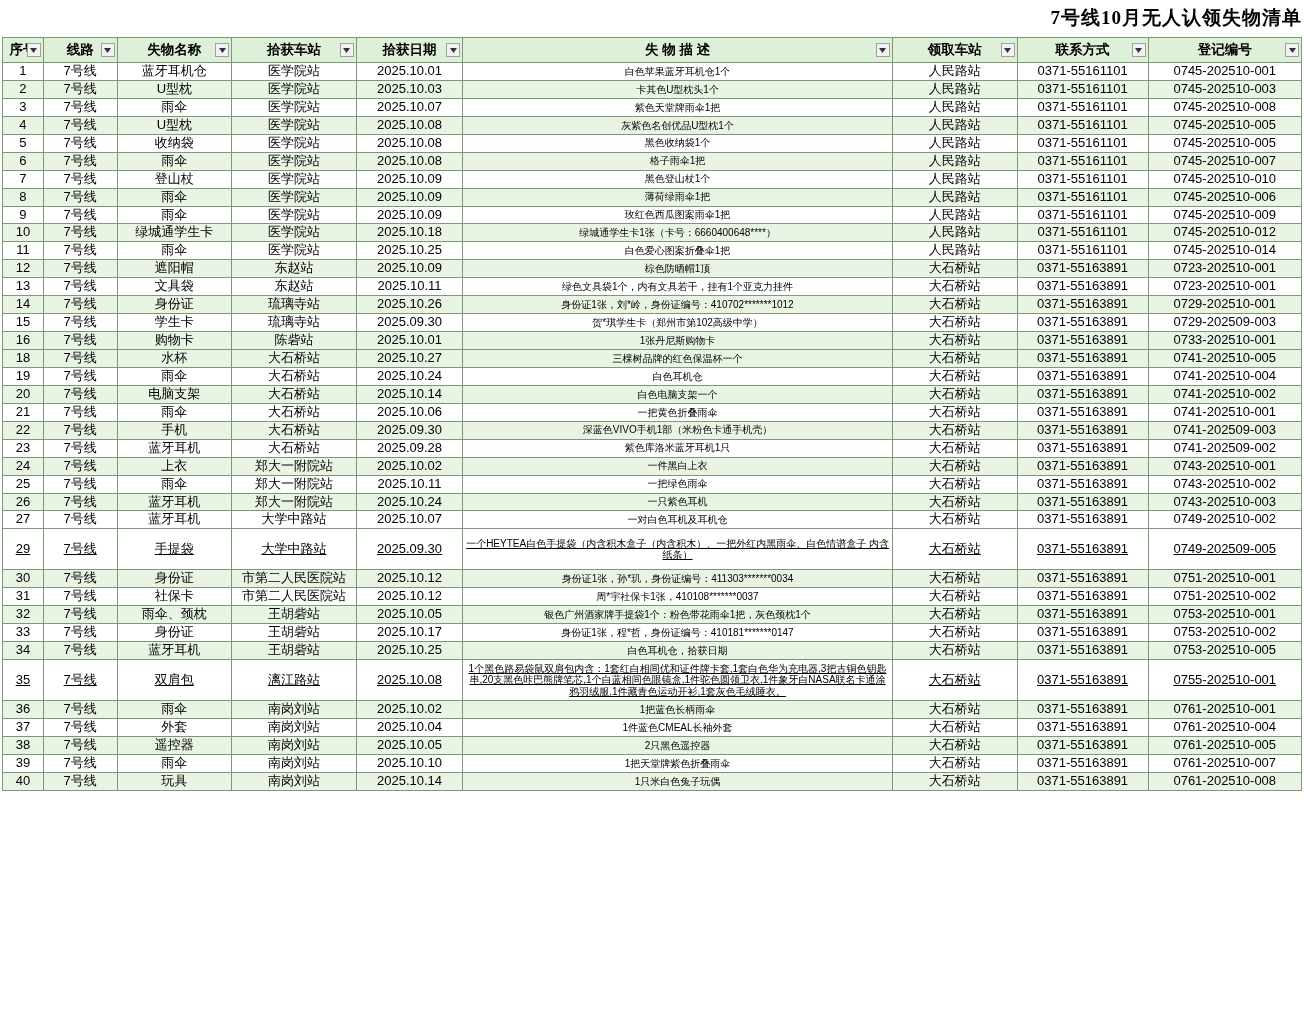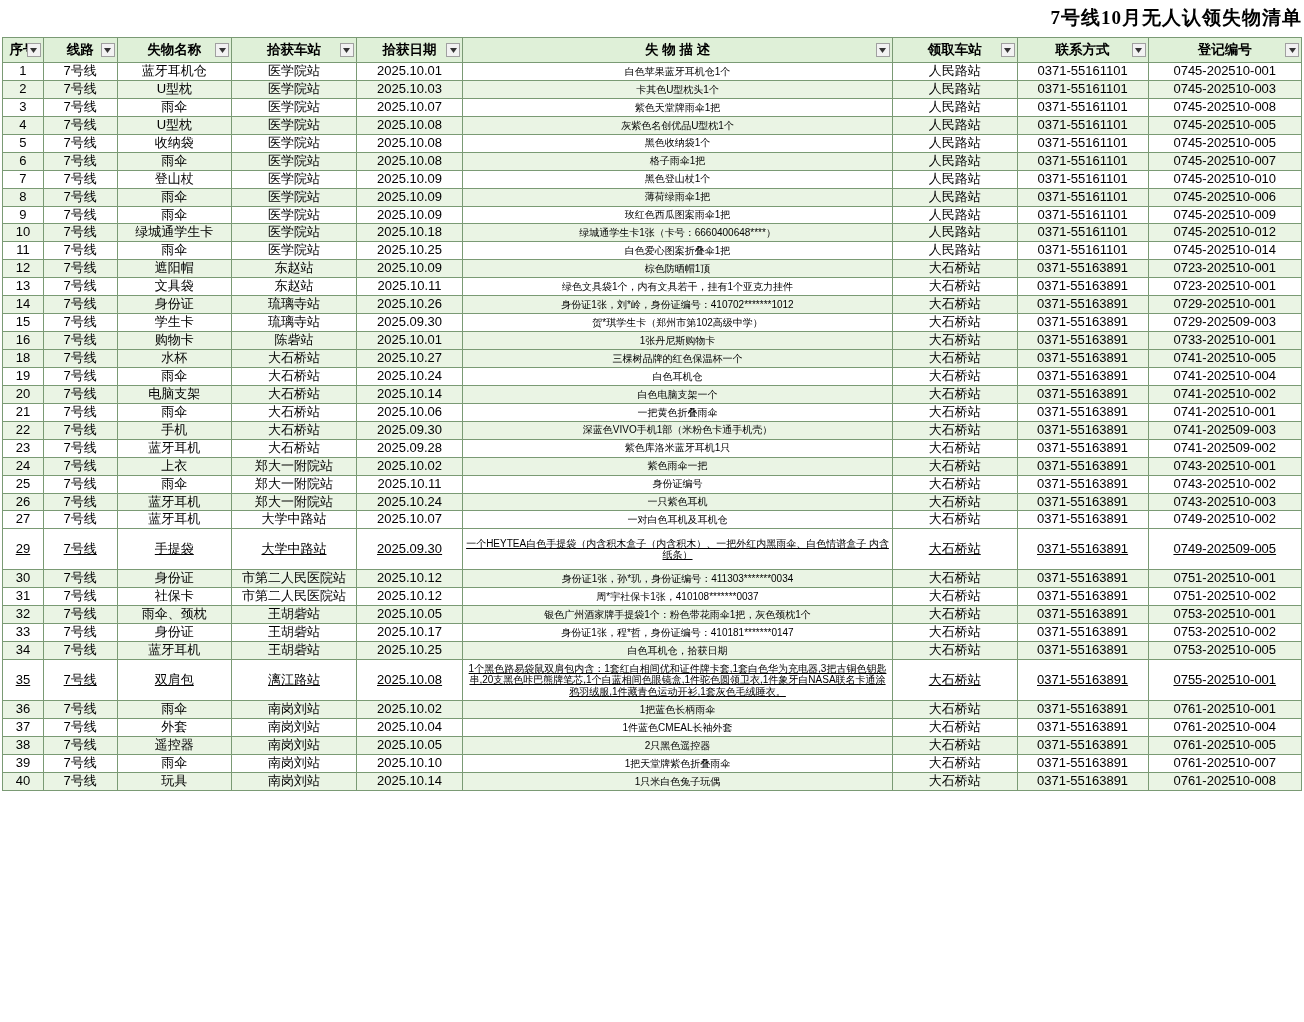--- a/index.html
+++ b/index.html
@@ -393,32 +393,32 @@
           <td>大石桥站</td>
           <td>0371-55163891</td>
           <td>0741-202509-002</td>
         </tr>
         <tr class="even">
           <td>24</td>
           <td>7号线</td>
           <td>上衣</td>
           <td>郑大一附院站</td>
           <td>2025.10.02</td>
-          <td class="desc">紫色雨伞一把</td>
+          <td class="desc">一件黑白上衣</td>
           <td>大石桥站</td>
           <td>0371-55163891</td>
           <td>0743-202510-001</td>
         </tr>
         <tr class="odd">
           <td>25</td>
           <td>7号线</td>
           <td>雨伞</td>
           <td>郑大一附院站</td>
           <td>2025.10.11</td>
-          <td class="desc">身份证编号</td>
+          <td class="desc">一把绿色雨伞</td>
           <td>大石桥站</td>
           <td>0371-55163891</td>
           <td>0743-202510-002</td>
         </tr>
         <tr class="even">
           <td>26</td>
           <td>7号线</td>
           <td>蓝牙耳机</td>
           <td>郑大一附院站</td>
           <td>2025.10.24</td>

